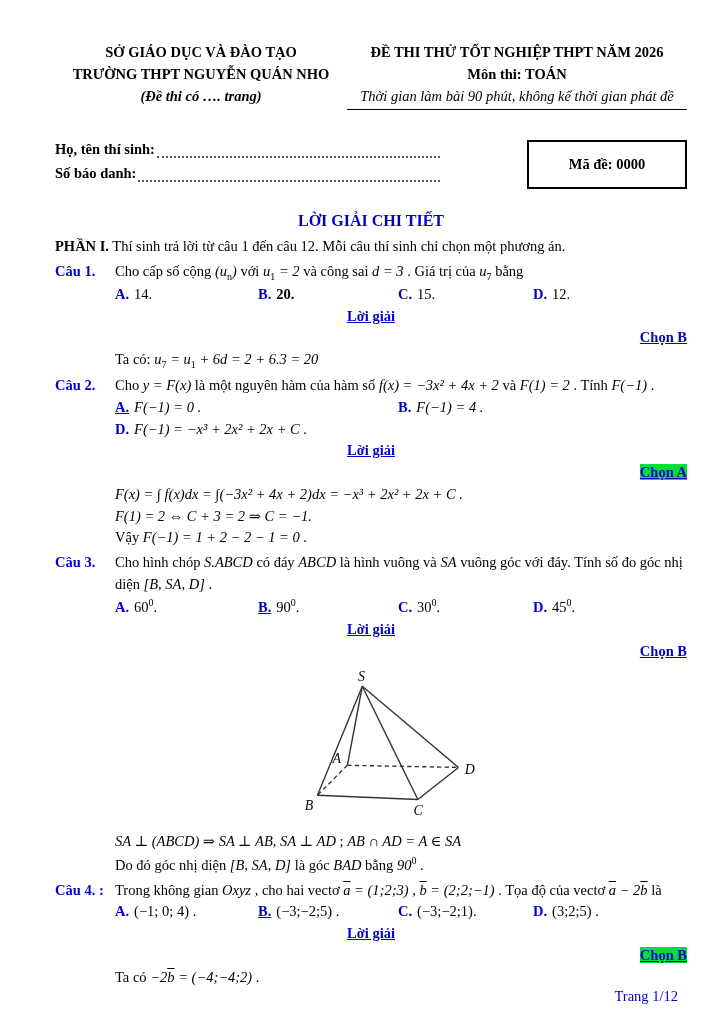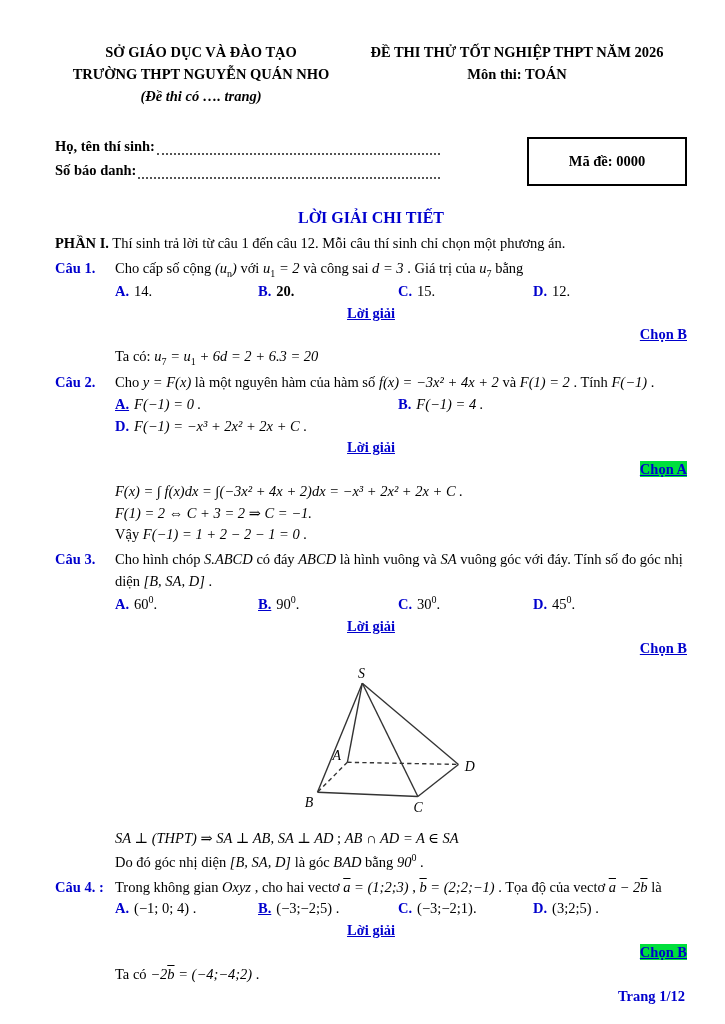--- a/index.html
+++ b/index.html
@@ -43,36 +43,37 @@
   .chon { color:var(--accent); font-weight:bold; text-decoration:underline; }
   .chon.hl { background:var(--highlight); }
   .sol { margin-left:60px; }
   .fig-wrap { text-align:center; margin:6px 0 4px 50px; }
   .sg-t {}
   .sg-m { font-style:italic; }
   .sg-mo { font-style:italic; text-decoration:overline; }
   .sg-b { font-weight:bold; }
   .sg-sub { vertical-align:sub; font-size:10px; }
   .sg-sup { vertical-align:super; font-size:10px; }
-  .footer { position:absolute; right:40px; bottom:16px; color:var(--accent); font-weight:bold; }
+  .footer { position:absolute; right:47px; bottom:16px; color:var(--accent); font-weight:normal; }
 </style>
 </head>
 <body>
 
 <div class="page">
 
   <div class="hdr">
     <div class="hdr-left">
       <div class="hline">SỞ GIÁO DỤC VÀ ĐÀO TẠO</div>
       <div class="hline">TRƯỜNG THPT NGUYỄN QUÁN NHO</div>
       <div class="hline-bi">(Đề thi có …. trang)</div>
     </div>
     <div class="hdr-right">
       <div class="hline">ĐỀ THI THỬ TỐT NGHIỆP THPT NĂM 2026</div>
       <div class="hline">Môn thi: TOÁN</div>
+      <div class="hline-i">Thời gian làm bài 90 phút, không kể thời gian phát đề</div>
     </div>
   </div>
 
   <div class="student">
     <div class="fields">
       <div class="fline">
         <span>Họ, tên thí sinh:</span>
         <span class="dots"></span>
       </div>
       <div class="fline">
@@ -155,21 +156,21 @@
         <g font-style="italic" font-size="13" fill="#000" font-family="Liberation Serif, DejaVu Serif, serif">
           <text x="74" y="11">S</text>
           <text x="50" y="88">A</text>
           <text x="24" y="132">B</text>
           <text x="126" y="137">C</text>
           <text x="174" y="98">D</text>
         </g>
       </svg>
     </div>
 
-    <div class="sol"><span class="sg-m">SA ⊥ (THPT) ⇒ SA ⊥ AB, SA ⊥ AD</span><span class="sg-t"> ; </span><span class="sg-m">AB ∩ AD = A ∈ SA</span></div>
+    <div class="sol"><span class="sg-m">SA ⊥ (ABCD) ⇒ SA ⊥ AB, SA ⊥ AD</span><span class="sg-t"> ; </span><span class="sg-m">AB ∩ AD = A ∈ SA</span></div>
     <div class="sol"><span class="sg-t">Do đó góc nhị diện </span><span class="sg-m">[B, SA, D]</span><span class="sg-t"> là góc </span><span class="sg-m">BAD</span><span class="sg-t"> bằng </span><span class="sg-m">90</span><span class="sg-sup">0</span><span class="sg-t"> .</span></div>
   </section>
 
   <section class="question">
     <div class="q-row">
       <span class="q-num">Câu 4. :</span>
       <span class="q-stem"><span class="sg-t">Trong không gian </span><span class="sg-m">Oxyz</span><span class="sg-t"> , cho hai vectơ </span><span class="sg-mo">a</span><span class="sg-m"> = (1;2;3)</span><span class="sg-t"> , </span><span class="sg-mo">b</span><span class="sg-m"> = (2;2;−1)</span><span class="sg-t"> . Tọa độ của vectơ </span><span class="sg-mo">a</span><span class="sg-m"> − 2</span><span class="sg-mo">b</span><span class="sg-t"> là</span></span>
     </div>
     <div class="opts opts-4">
       <div class="opt"><span class="opt-l">A.</span><span><span class="sg-t">(−1; 0; 4) .</span></span></div>

